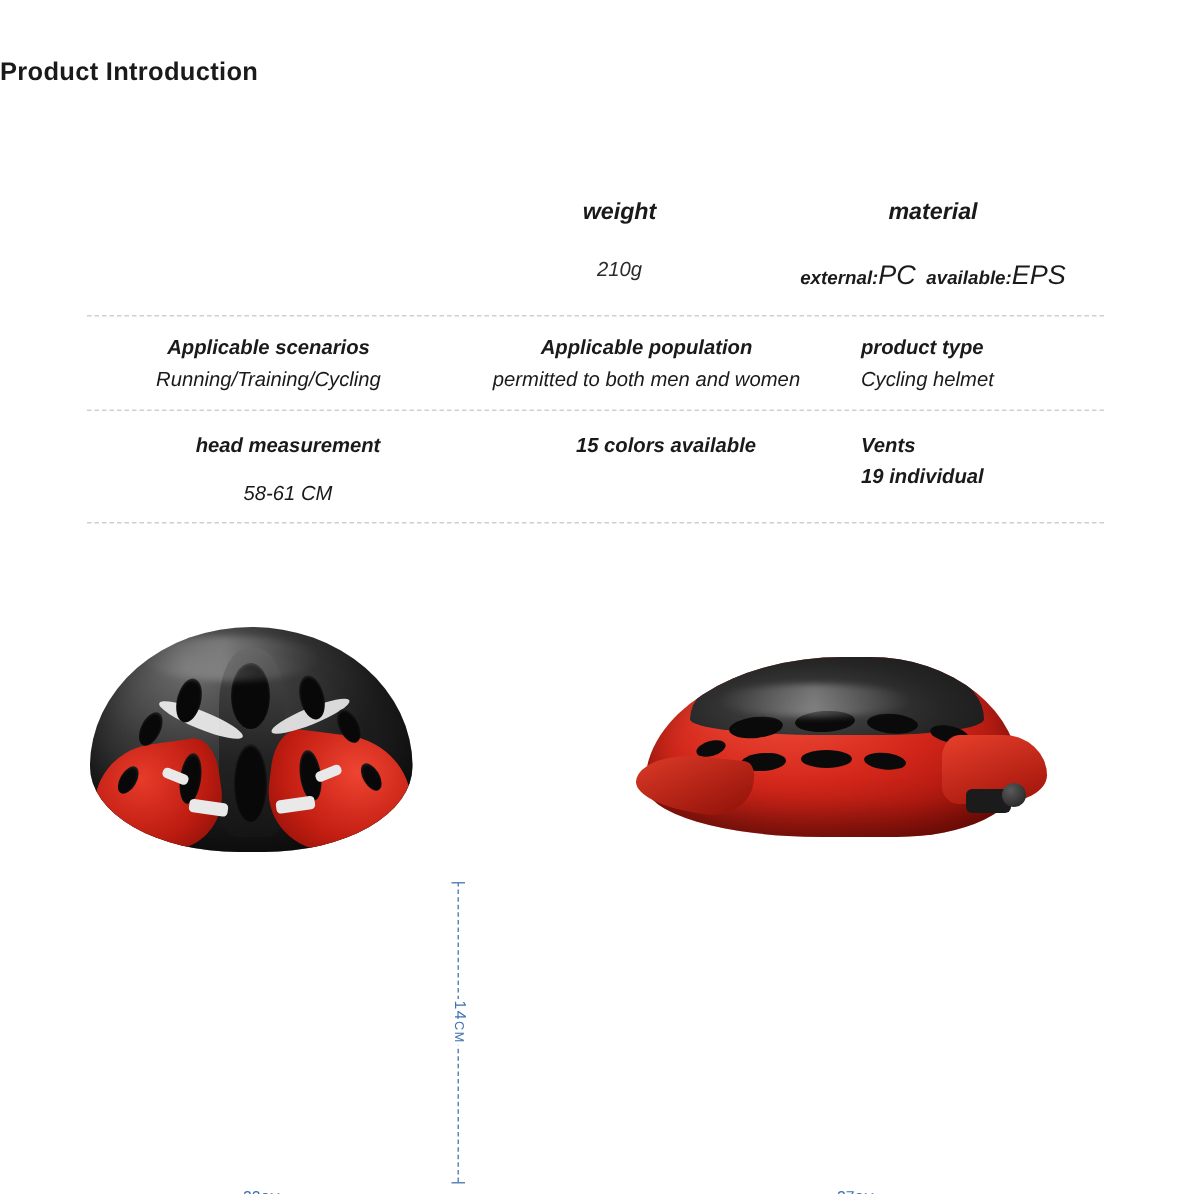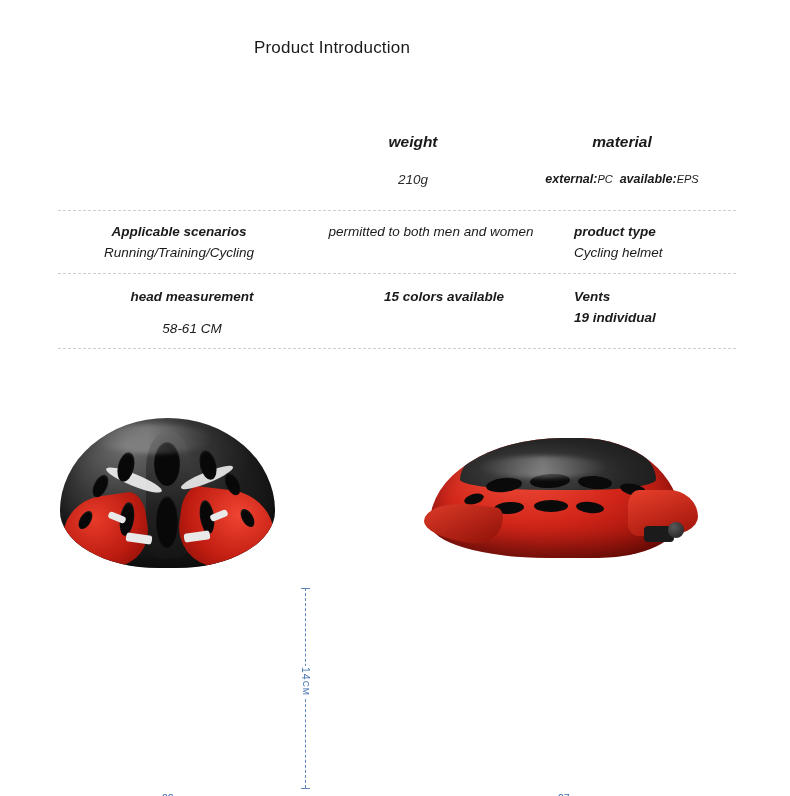--- a/index.html
+++ b/index.html
@@ -15,23 +15,23 @@
     font-family: "Liberation Sans", sans-serif;
     color: #1a1a1a;
     overflow: hidden;
   }
 
   .page-title {
     position: absolute;
     top: 38px;
     left: 0;
     width: 664px;
-    text-align: center;
+    text-align: left;
     font-size: 17px;
-    font-weight: normal;
+    font-weight: bold;
     letter-spacing: 0.2px;
   }
 
   
   .spec-table {
     position: absolute;
     top: 120px;
     left: 58px;
     width: 678px;
   }
@@ -60,21 +60,21 @@
   }
 
   
   .row1 { height: 90px; }
   .row1 .c1 { width: 260px; }
   .row1 .c2 { width: 190px; text-align: center; padding-top: 10px; }
   .row1 .c3 { width: 228px; text-align: center; padding-top: 10px; }
   .row1 .c2 .label, .row1 .c3 .label { font-size: 15.5px; margin-bottom: 16px; }
   .row1 .c2 .value { font-size: 13.5px; color: #2b2b2b; }
   .row1 .c3 .value { font-size: 12.5px; font-weight: bold; }
-  .row1 .c3 .value .sub { font-weight: normal; font-size: 11px; }
+  .row1 .c3 .value .sub { font-weight: normal; font-size: 18px; }
 
   
   .row2 { height: 62px; padding-top: 11px; }
   .row2 .c1 { width: 242px; text-align: center; }
   .row2 .c2 { width: 262px; text-align: center; }
   .row2 .c3 { width: 174px; text-align: left; padding-left: 12px; }
 
   
   .row3 { height: 74px; padding-top: 13px; }
   .row3 .c1 { width: 268px; text-align: center; }
@@ -287,20 +287,21 @@
   </div>
 
   <div class="divider"></div>
 
   <div class="spec-row row2">
     <div class="cell c1">
       <span class="label">Applicable scenarios</span>
       <span class="value">Running/Training/Cycling</span>
     </div>
     <div class="cell c2">
+      <span class="label">Applicable population</span>
       <span class="value">permitted to both men and women</span>
     </div>
     <div class="cell c3">
       <span class="label">product type</span>
       <span class="value">Cycling helmet</span>
     </div>
   </div>
 
   <div class="divider"></div>
 

